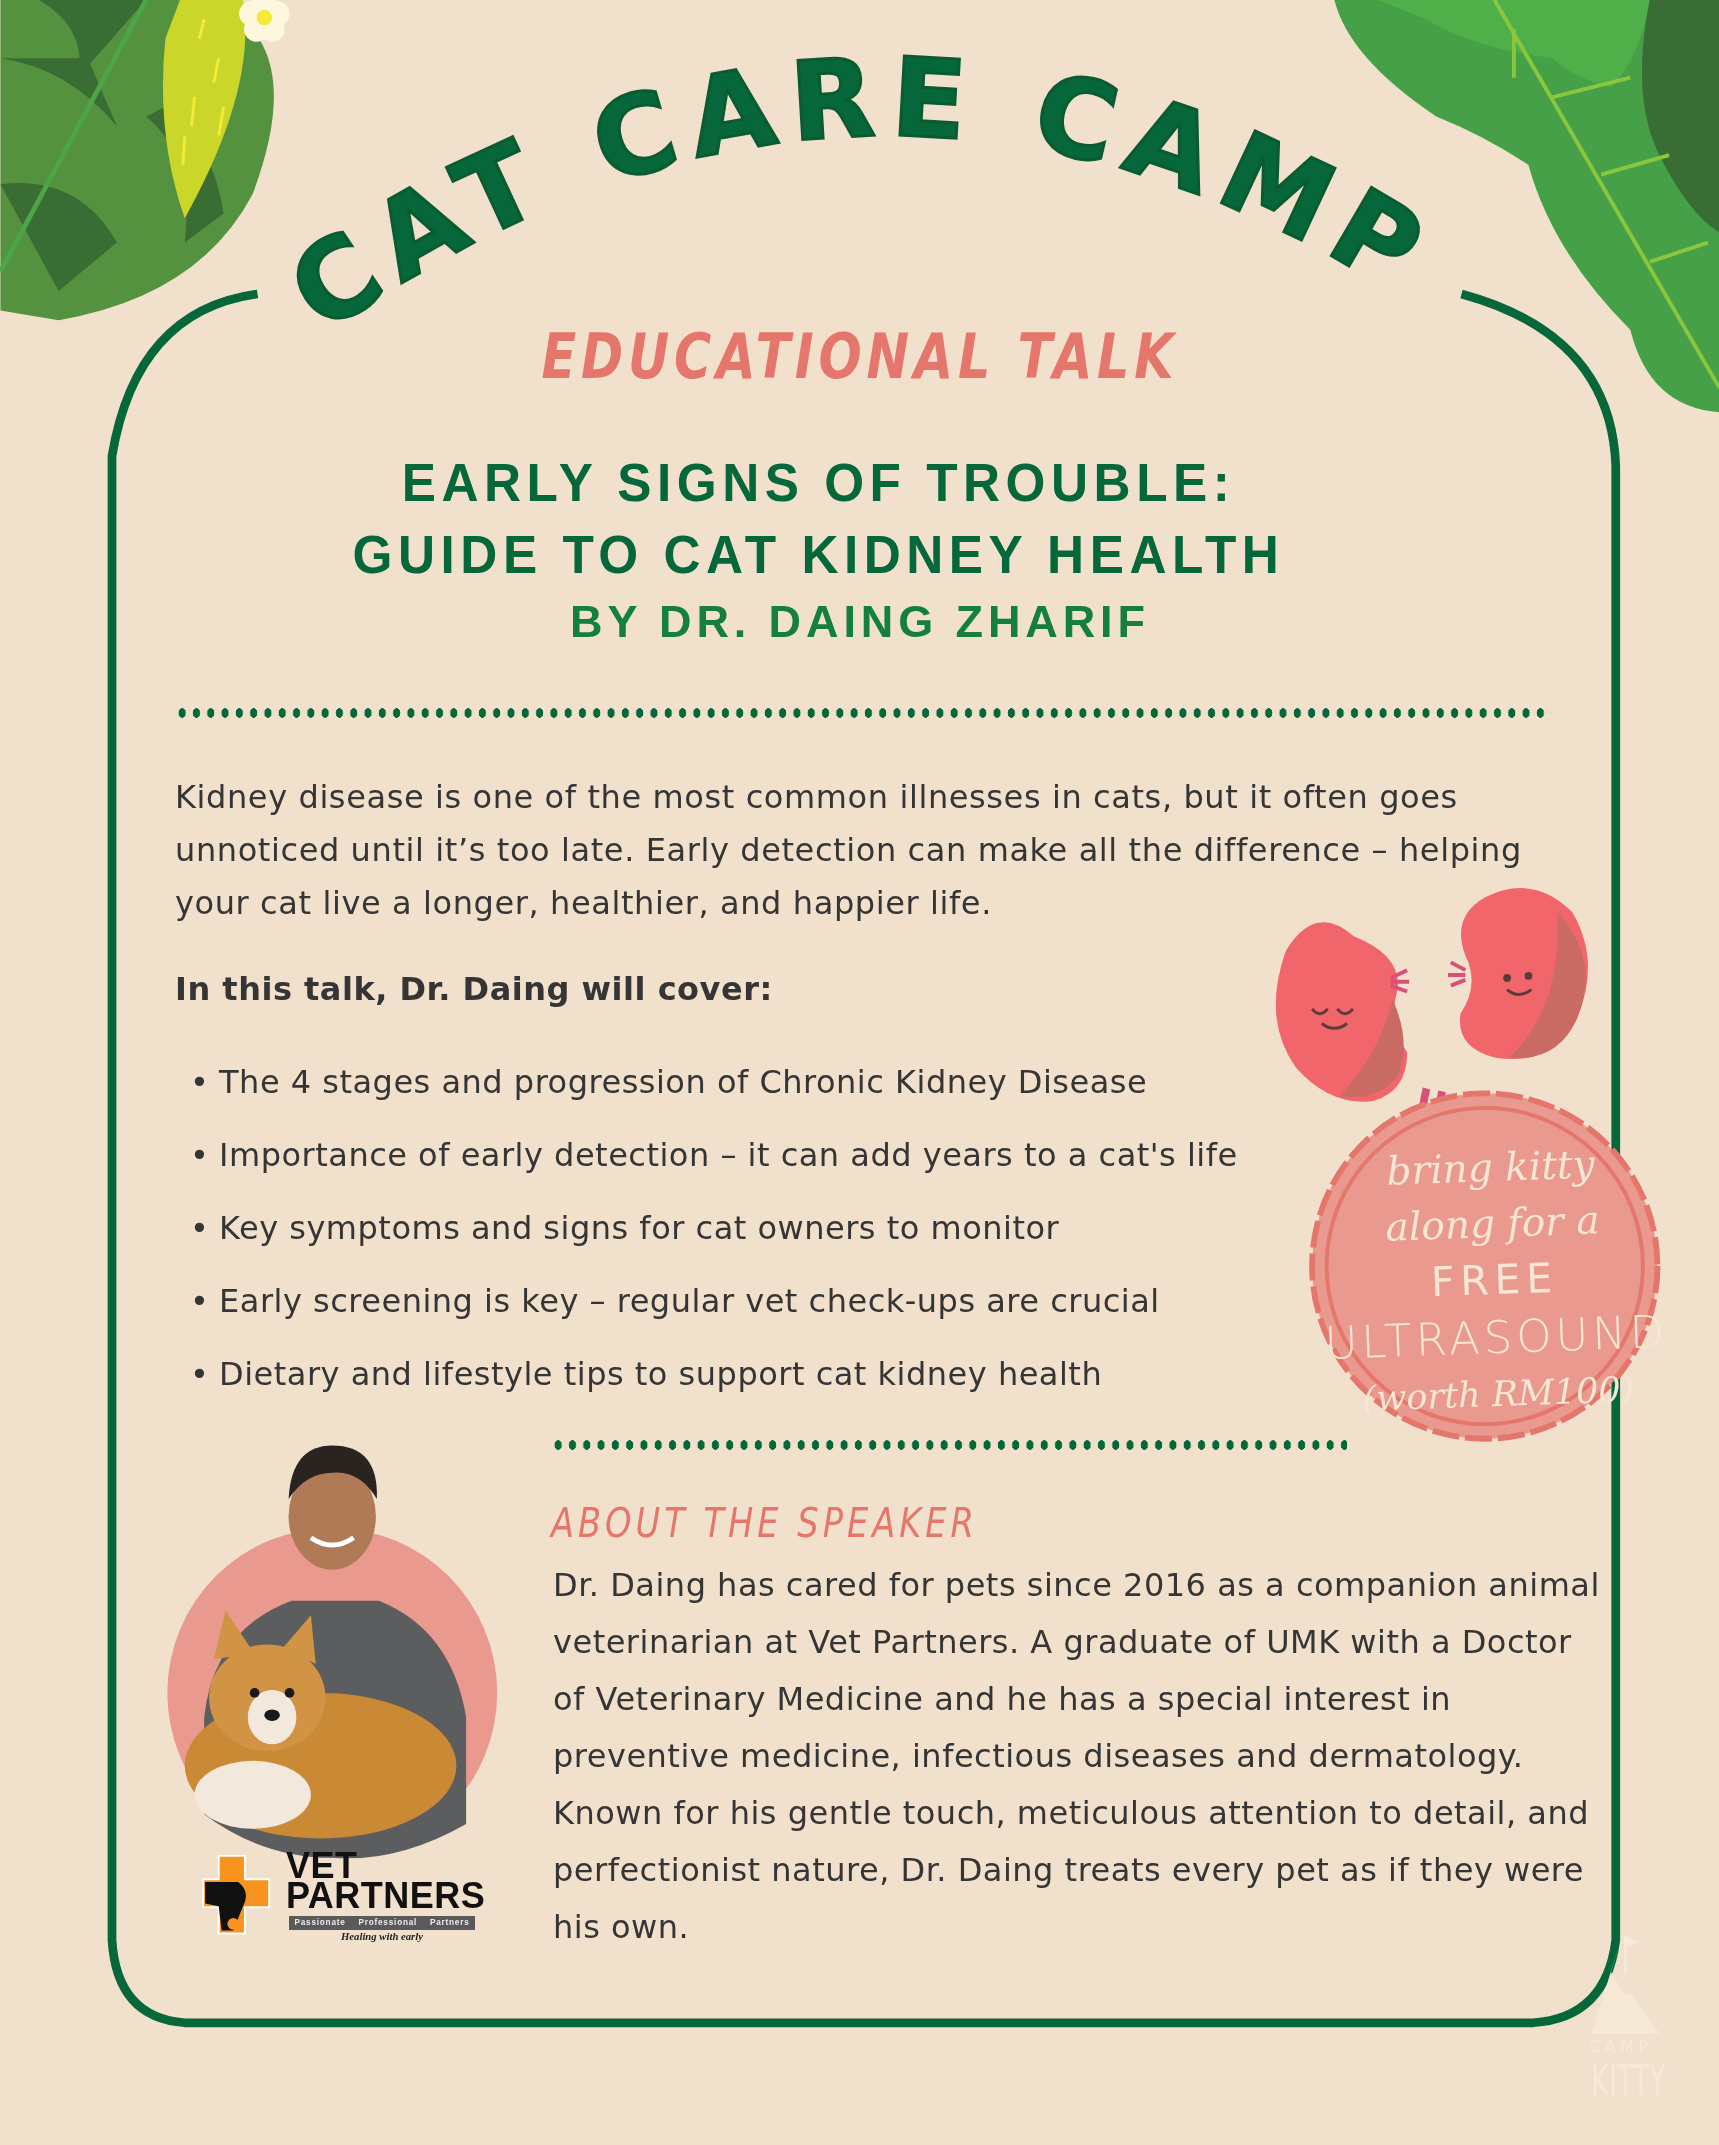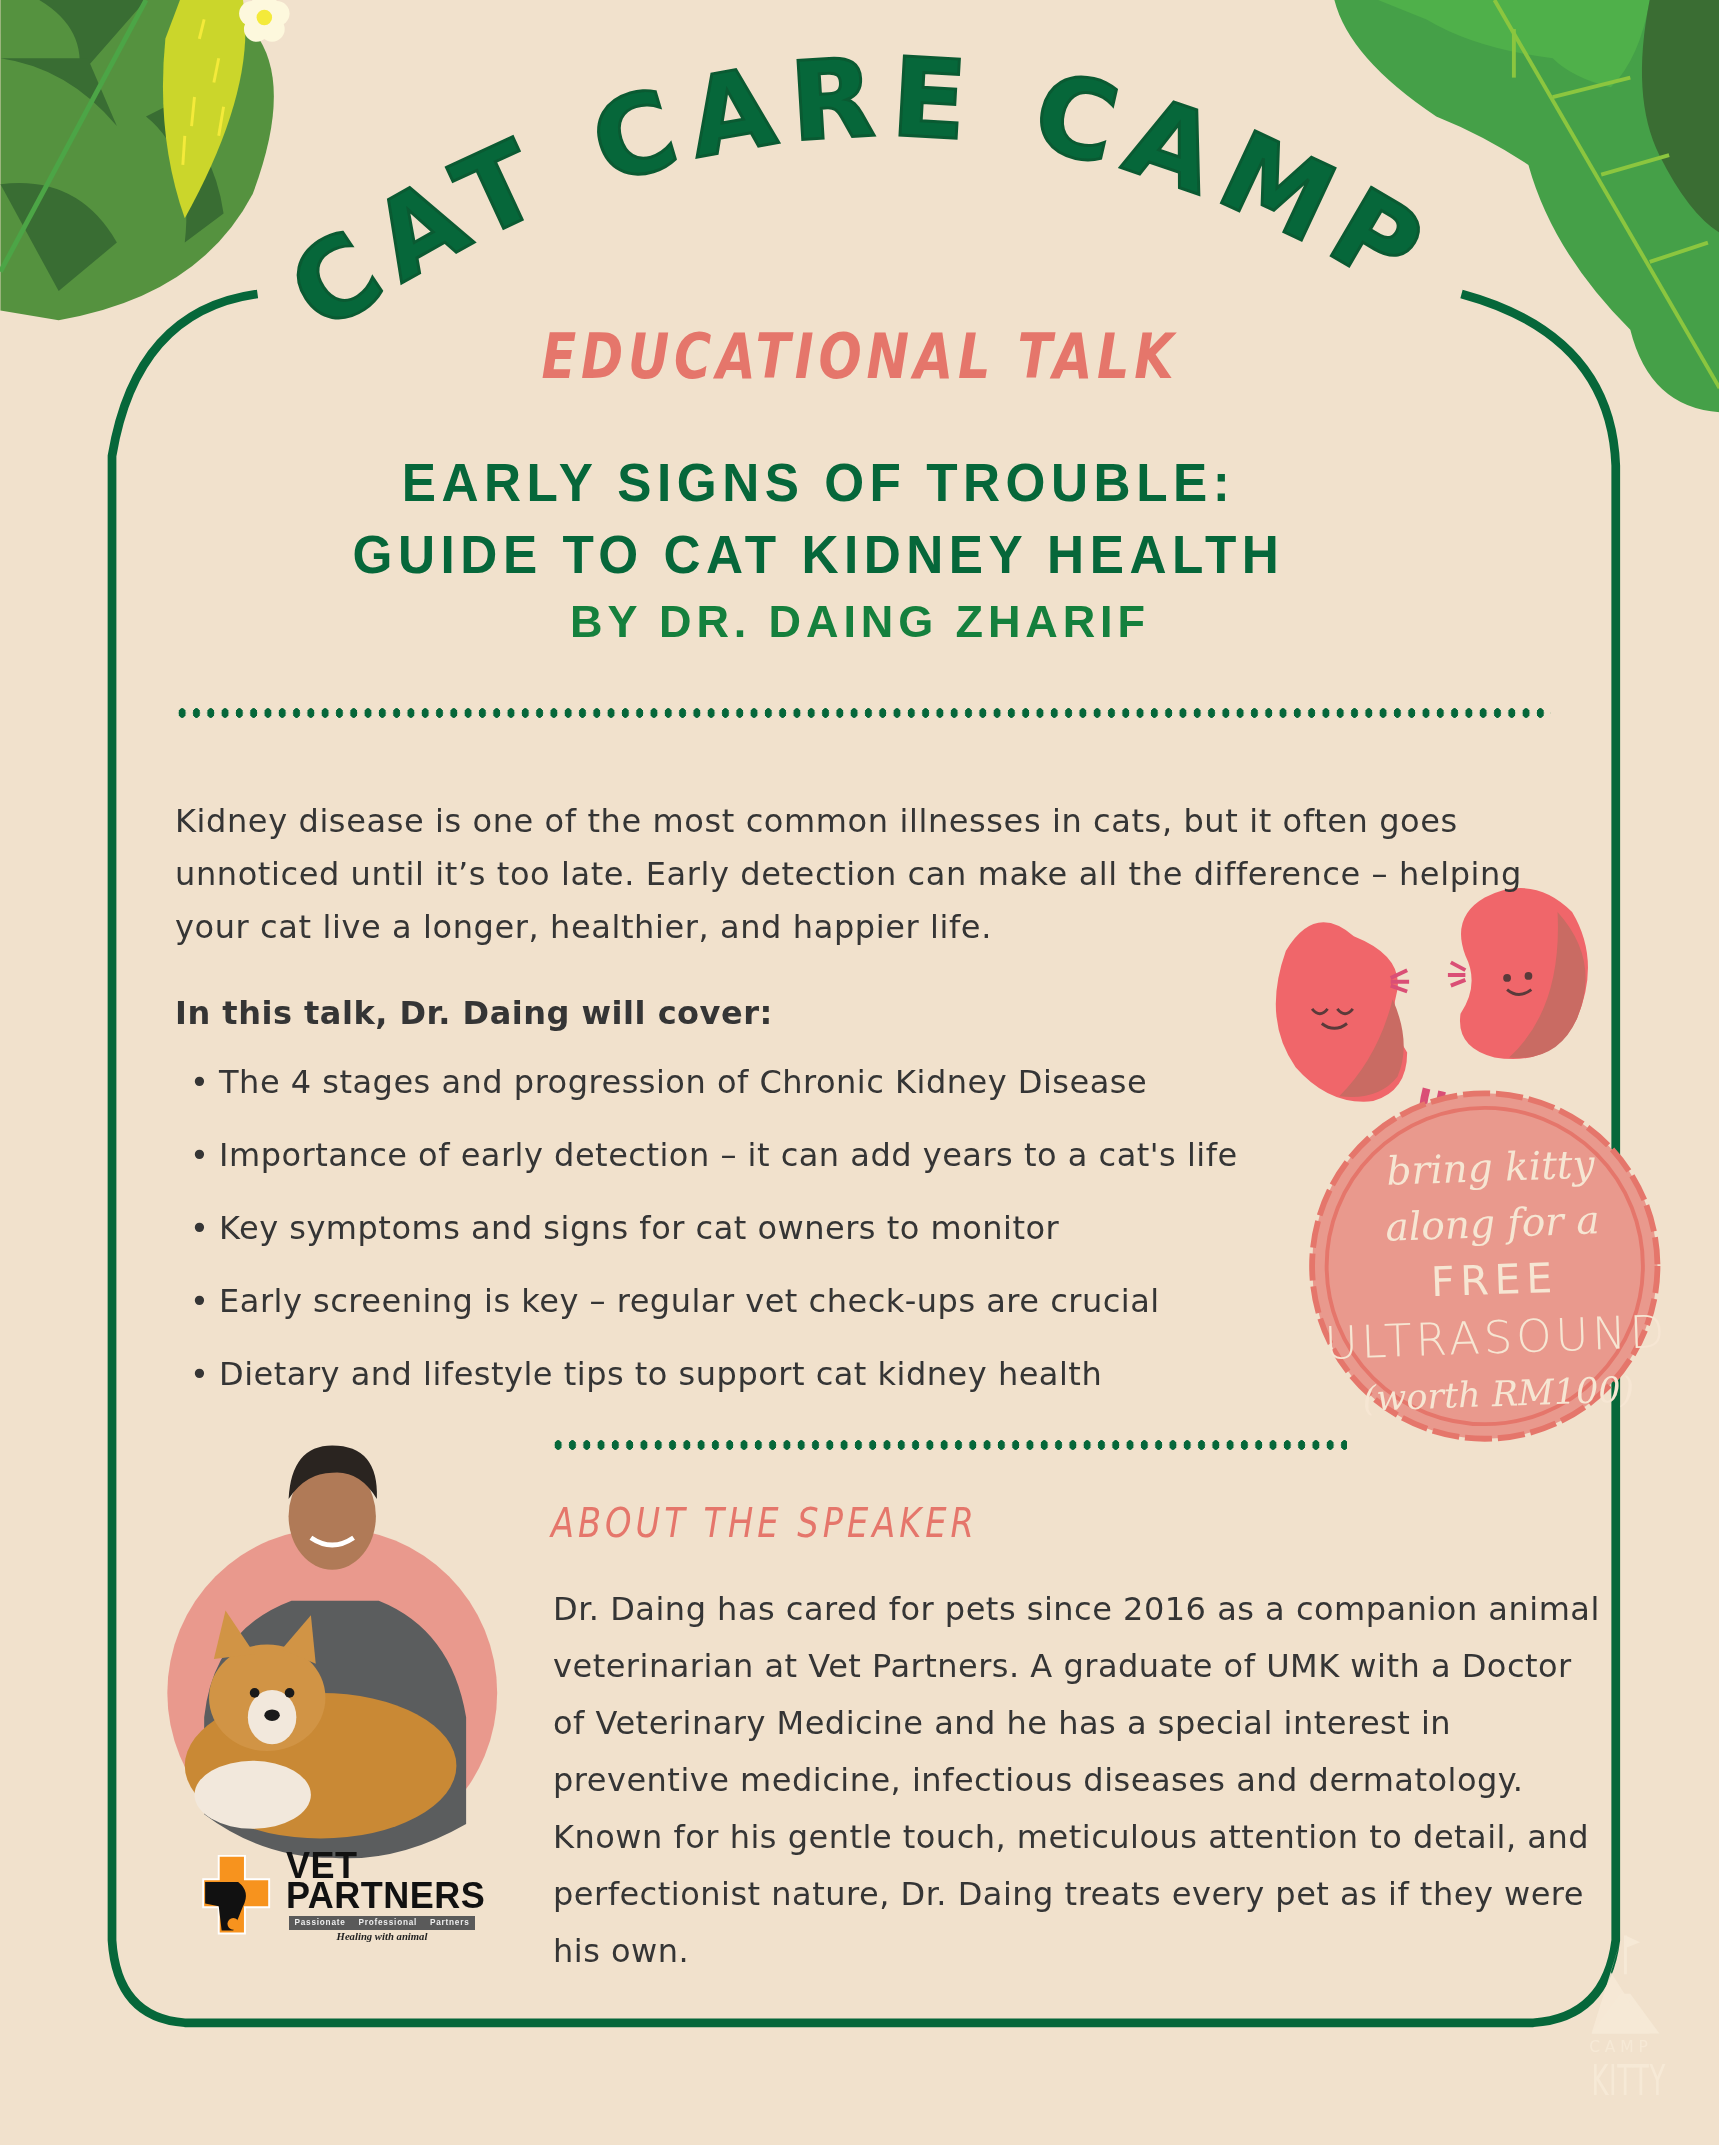--- a/index.html
+++ b/index.html
@@ -32,21 +32,21 @@
   }
 
   .dots {
     position: absolute; height: 9.7px;
     background-image: radial-gradient(ellipse 3.9px 4.9px at center, #06673a 90%, transparent 100%);
     background-size: 14.3px 9.7px; background-repeat: repeat-x;
   }
 
   .body-text {
     position: absolute; color: #353535;
-    font-family: "DejaVu Sans", sans-serif; font-size: 32px; margin-top: 24px;
+    font-family: "DejaVu Sans", sans-serif; font-size: 32px;
   }
   .intro { left: 175px; top: 771px; width: 1388px; line-height: 53px; letter-spacing: 0.6px; }
   .cover-label { left: 175px; top: 970px; width: 970px; font-weight: bold; letter-spacing: 0.5px; }
   .bullets { left: 175px; top: 1040px; width: 1164px; margin: 15px; padding: 0; list-style: none; }
   .bullets li { height: 73px; line-height: 54px; letter-spacing: 0.5px; }
   .bullets li .b { margin-right: 9.7px; }
 
   .about-heading {
     position: absolute; left: 551px; top: 1499px;
     font-family: "DejaVu Sans", sans-serif; font-style: italic;
@@ -211,17 +211,17 @@
 <div class="dots" style="left:551px; top:1440px; width:796px;"></div>
 
 <div class="about-heading">ABOUT THE SPEAKER</div>
 <div class="body-text about-text">Dr. Daing has cared for pets since 2016 as a companion animal veterinarian at Vet Partners. A graduate of UMK with a Doctor of Veterinary Medicine and he has a special interest in preventive medicine, infectious diseases and dermatology. Known for his gentle touch, meticulous attention to detail, and perfectionist nature, Dr. Daing treats every pet as if they were his own.</div>
 
 <div class="vp-name">
   <div>VET</div>
   <div>PARTNERS</div>
 </div>
 <div class="vp-tag">Passionate Professional Partners</div>
-<div class="vp-healing">Healing with animal</div>
+<div class="vp-healing">Healing with early</div>
 
 <div class="ck-camp">CAMP</div>
 <div class="ck-kitty">KITTY</div>
 
 
 </body></html>

